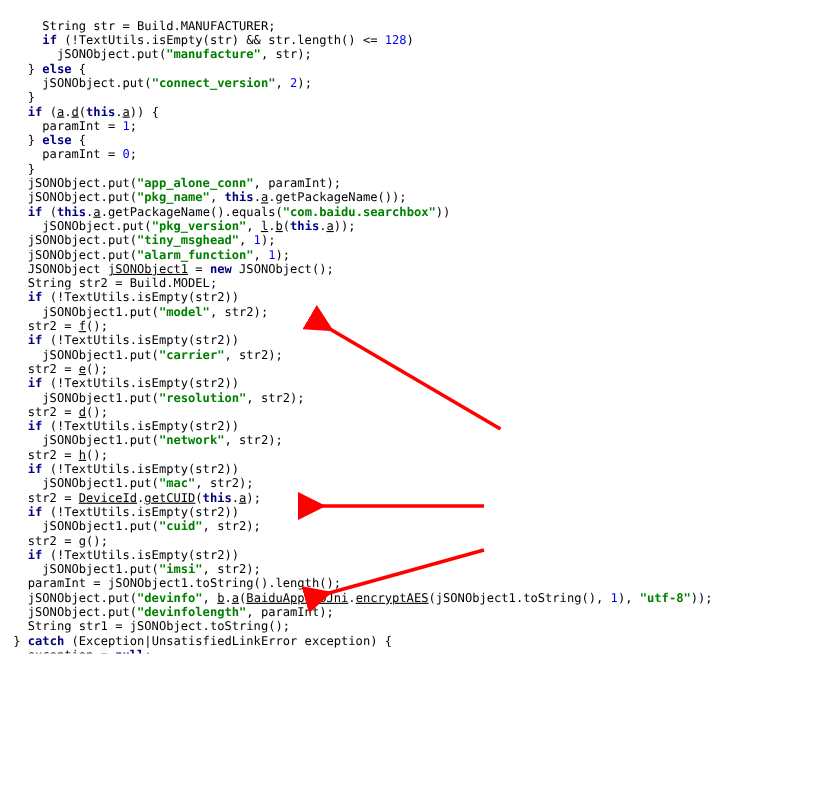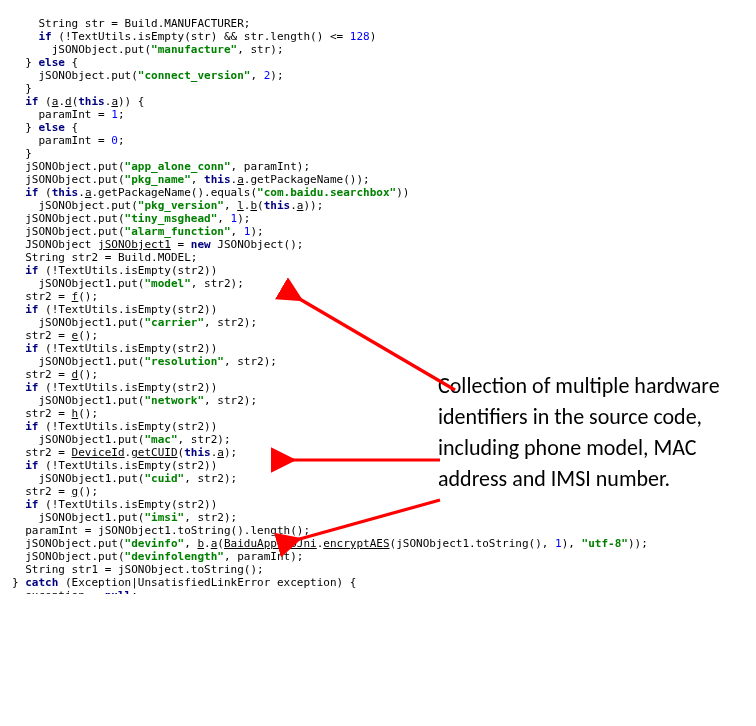--- a/index.html
+++ b/index.html
@@ -92,21 +92,20 @@
 <span class="line">    jSONObject1.put(<span class="str">"imsi"</span>, str2);</span>
 <span class="line">  paramInt = jSONObject1.toString().length();</span>
 <span class="line">  jSONObject.put(<span class="str">"devinfo"</span>, <span class="u">b</span>.<span class="u">a</span>(<span class="u">BaiduAppSSOJni</span>.<span class="u">encryptAES</span>(jSONObject1.toString(), <span class="num">1</span>), <span class="str">"utf-8"</span>));</span>
 <span class="line">  jSONObject.put(<span class="str">"devinfolength"</span>, paramInt);</span>
 <span class="line">  String str1 = jSONObject.toString();</span>
 <span class="line">} <span class="kw">catch</span> (Exception|UnsatisfiedLinkError exception) {</span>
 <span class="line">  exception = <span class="kw">null</span>;</span>
 <span class="line">}</span>
 </pre>
 
-<div class="callout">Collection of multiple hardware identifiers in the source code, including phone model, MAC address and IMSI number.</div>
 
 <svg class="arrows" width="756" height="726">
   <defs>
     <marker id="ah" markerWidth="8" markerHeight="8" refX="2" refY="4" orient="auto">
       <path d="M8,0 L0,4 L8,8 Z" fill="#ff0000"></path>
     </marker>
   </defs>
 
   <line x1="455" y1="390" x2="298" y2="298" stroke="#ff0000" stroke-width="3.2" marker-end="url(#ah)"></line>
 

